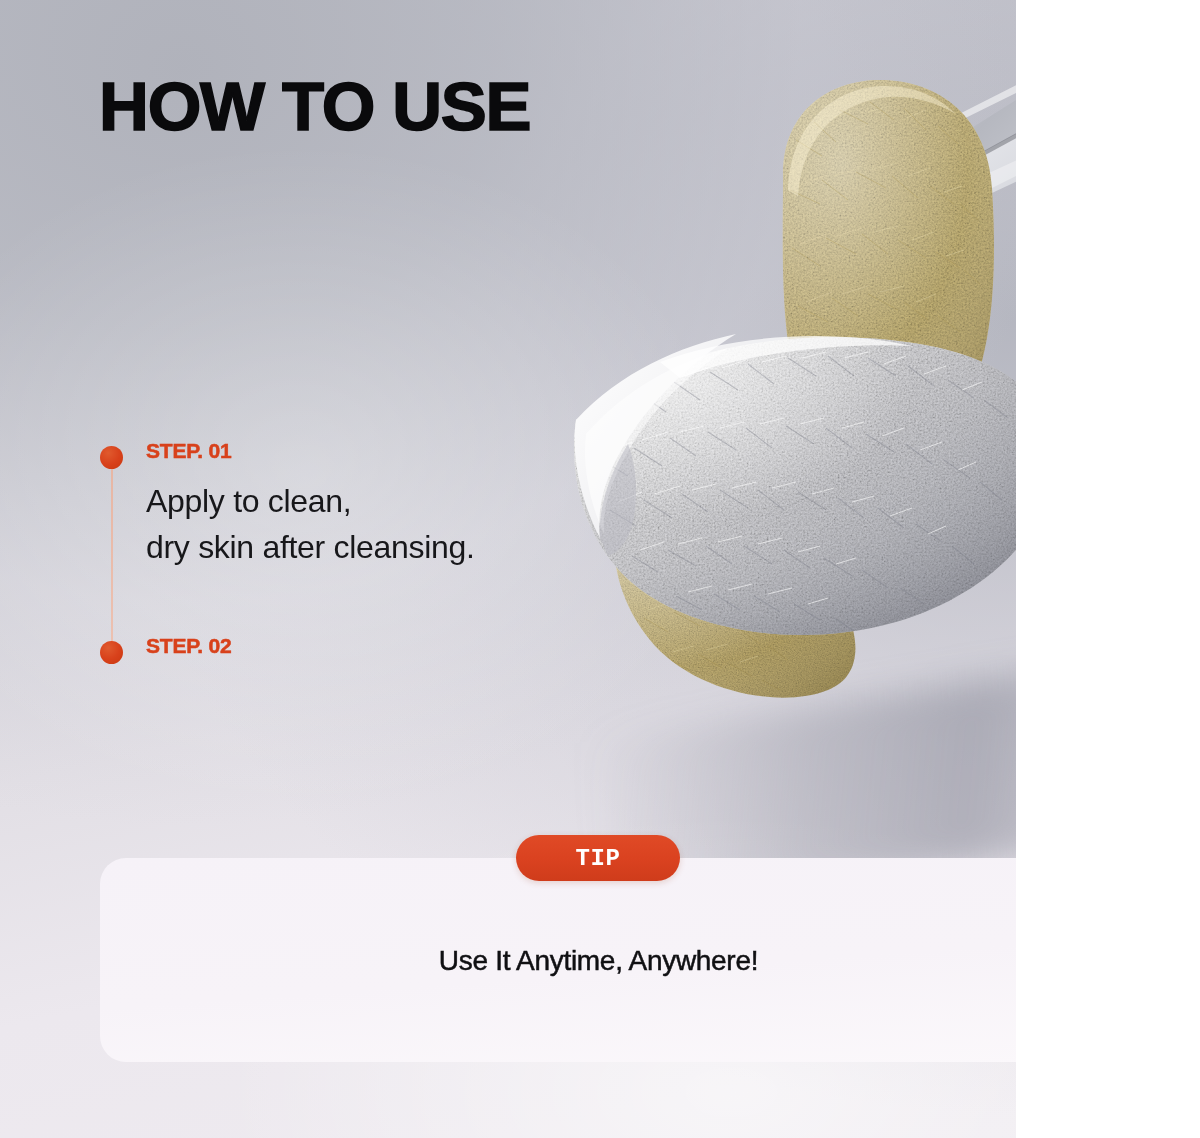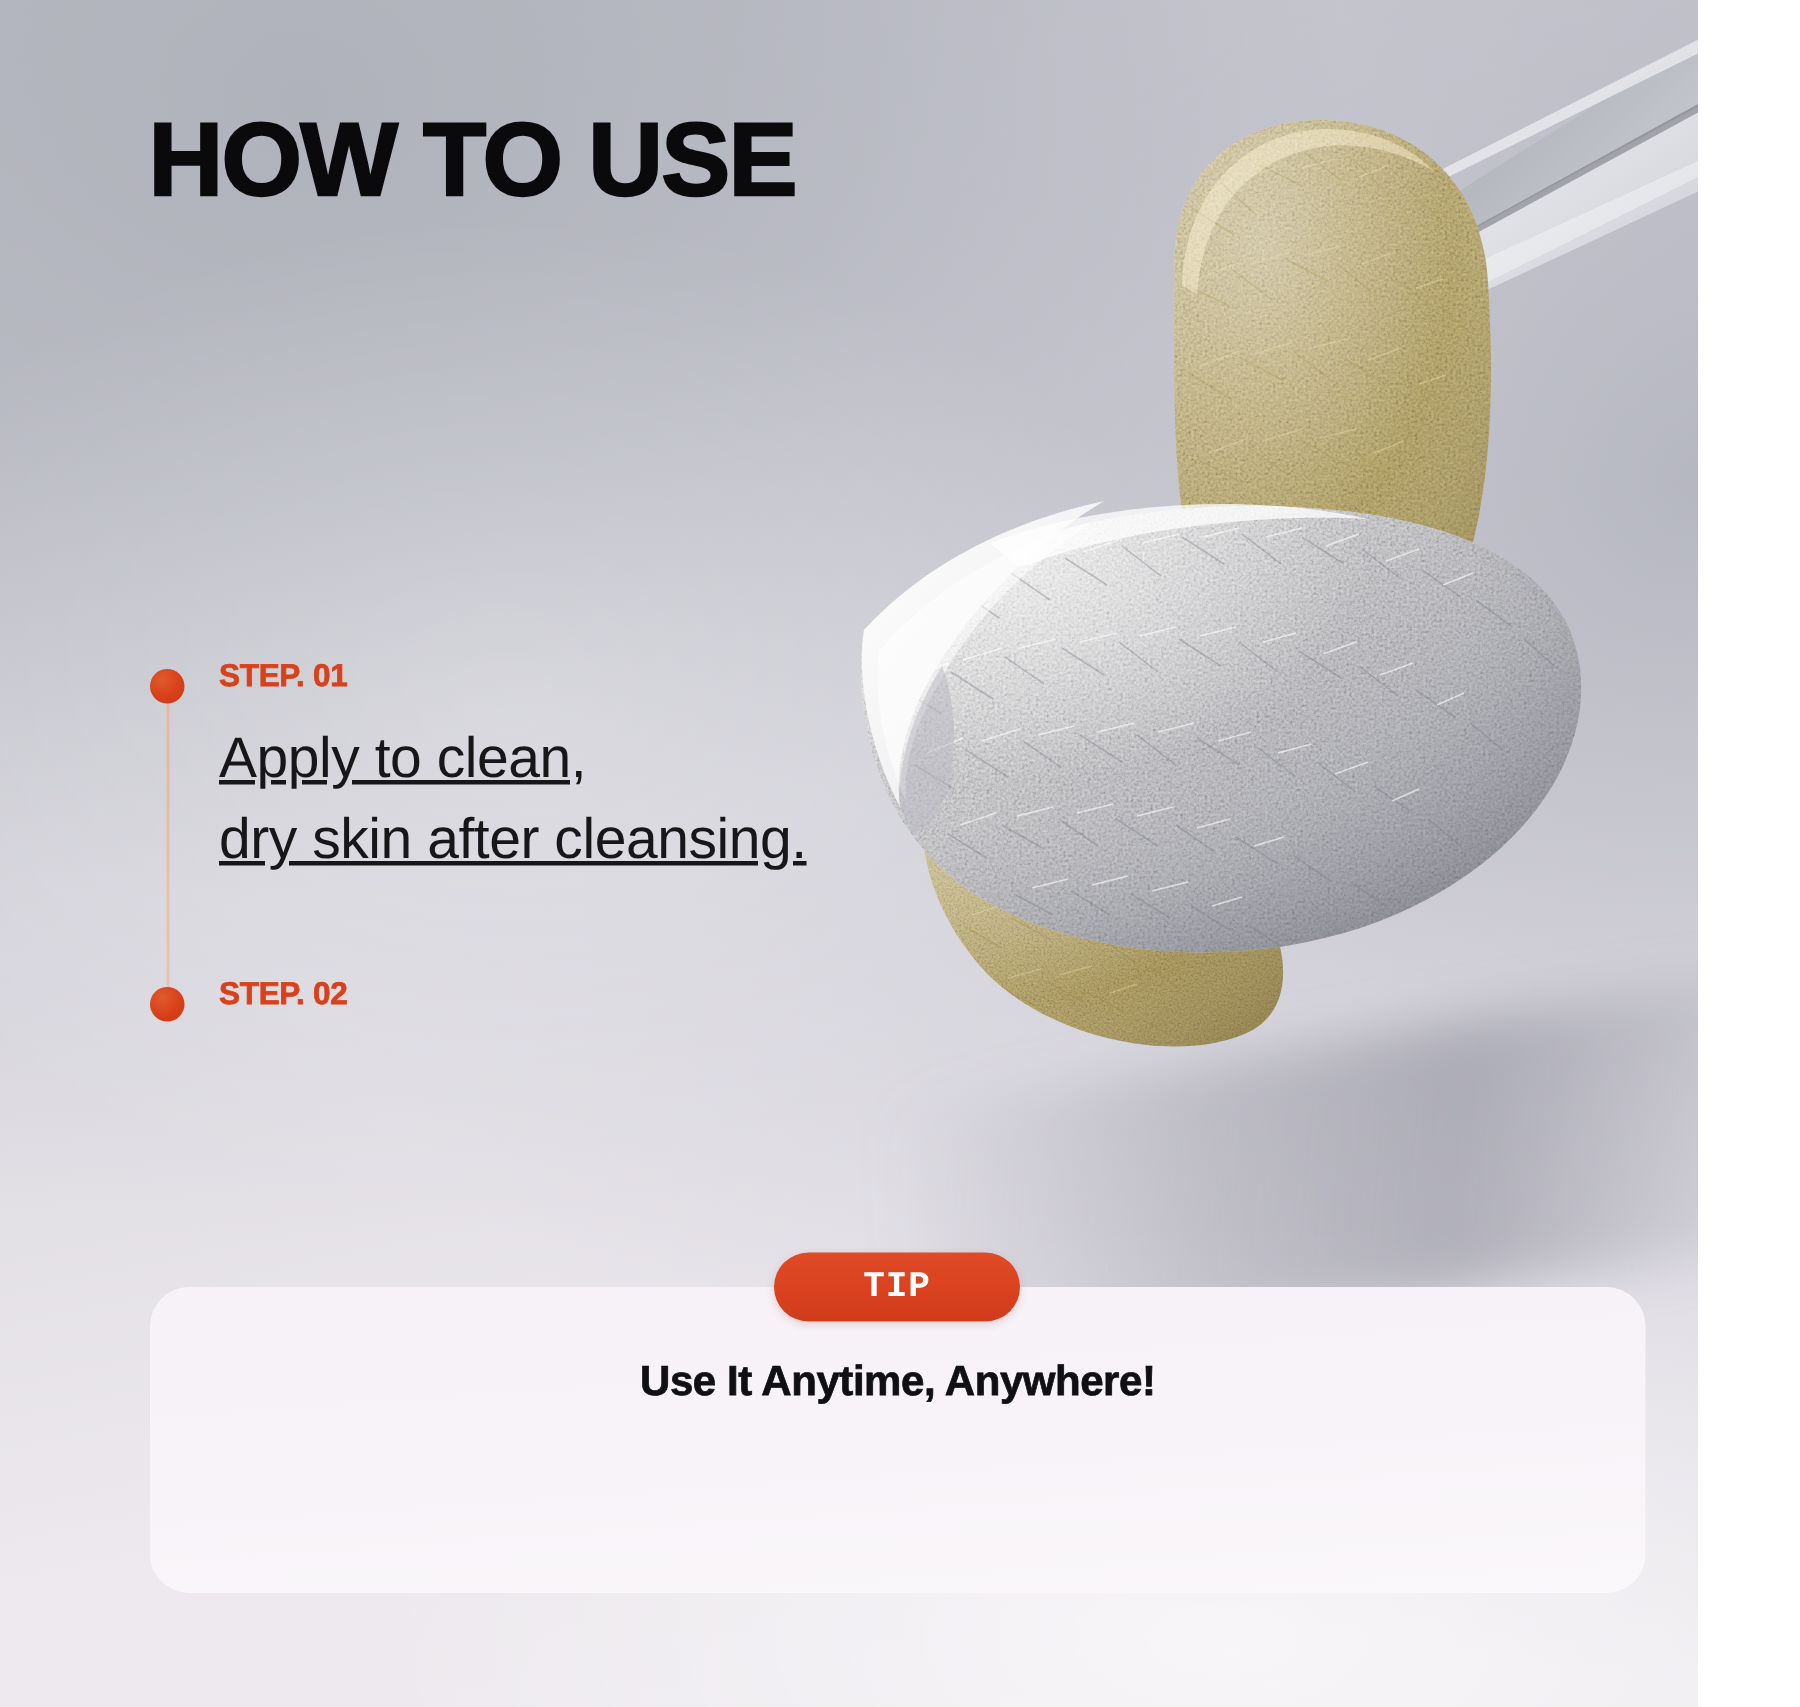--- a/index.html
+++ b/index.html
@@ -2,21 +2,21 @@
 <html><head>
 <meta charset="utf-8">
 <style>
   html, body {
     margin: 0;
     padding: 0;
     background: #ffffff;
   }
   #stage {
     position: relative;
-    width: 1132px;
+    width: 1016px;
     height: 1138px;
     overflow: hidden;
     font-family: "Liberation Sans", sans-serif;
     
     background:
       radial-gradient(118% 90% at 18% 6%, rgba(176,178,187,0.98) 0%, rgba(181,183,192,0.75) 26%, rgba(205,205,214,0.30) 52%, rgba(232,229,235,0.00) 74%),
       radial-gradient(130% 100% at 100% 28%, rgba(176,178,188,0.85) 0%, rgba(198,198,208,0.45) 38%, rgba(232,229,235,0.00) 70%),
       linear-gradient(168deg, #b9bac2 0%, #c3c3cb 20%, #d3d2d9 38%, #e2dfe5 58%, #ece8ee 76%, #efebf0 100%);
   }
 
@@ -89,26 +89,25 @@
   .step-label {
     font-size: 21px;
     font-weight: 700;
     letter-spacing: -0.2px;
     color: #d8411b;
     line-height: 1.05;
     -webkit-text-stroke: 0.5px #d8411b;
   }
   .step-body {
     margin-top: 17px;
-    font-size: 38px;
+    font-size: 32px;
     line-height: 1.43;
     color: #17171a;
     letter-spacing: -0.3px;
     white-space: pre-line;
-    text-decoration: underline;
   }
 
   
   .product {
     position: absolute;
     left: 540px;
     top: -10px;
     width: 660px;
     height: 790px;
     pointer-events: none;
@@ -148,23 +147,24 @@
   }
   .tip-inner {
     position: absolute;
     left: 0;
     right: 0;
     top: 47px;
     text-align: center;
   }
   .tip-head {
     font-size: 28px;
-    font-weight: 700;
+    font-weight: 400;
     color: #101013;
     letter-spacing: -0.3px;
+    margin-top: 40px;
     -webkit-text-stroke: 0.5px #101013;
   }
   .tip-text {
     margin-top: 14px;
     font-size: 26px;
     line-height: 1.52;
     color: #1b1b1e;
     letter-spacing: -0.3px;
     white-space: pre-line;
   }

